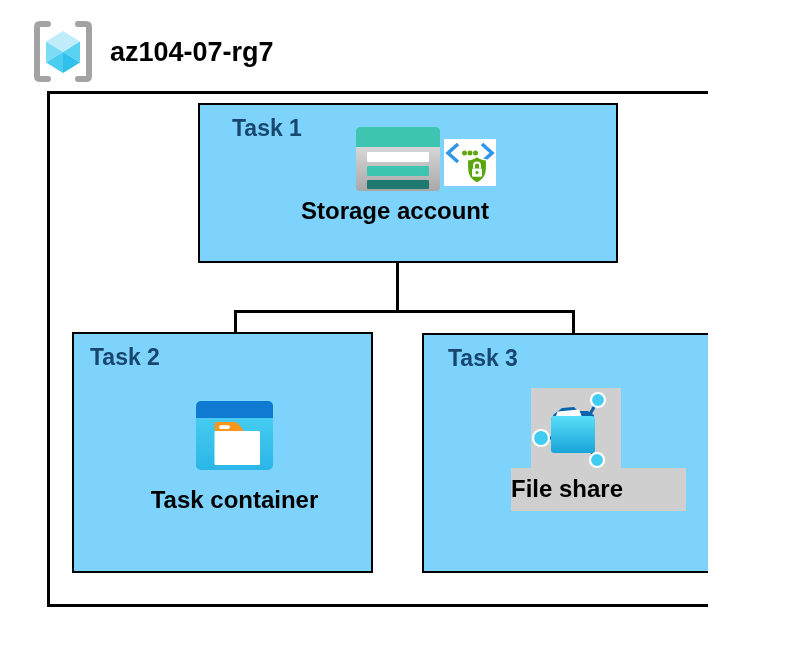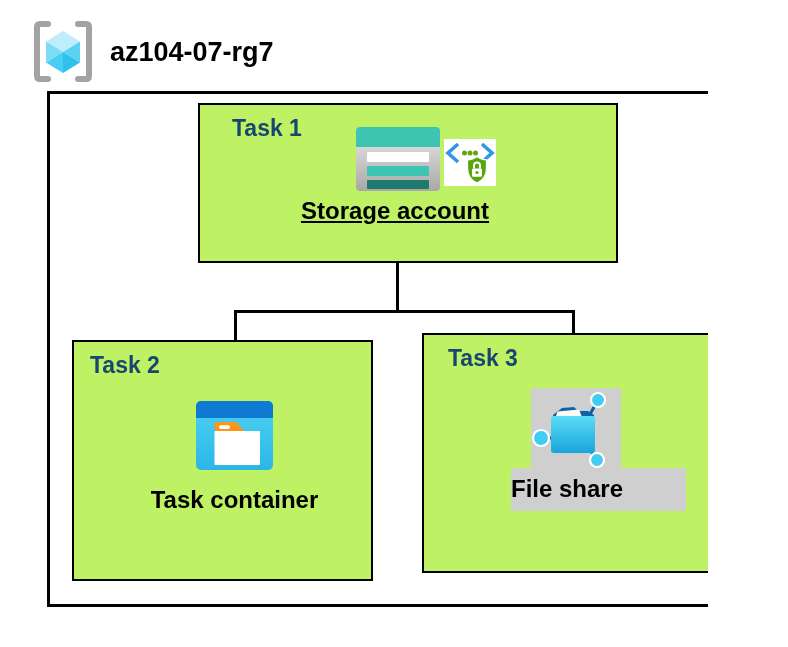--- a/index.html
+++ b/index.html
@@ -18,39 +18,39 @@
     font-size: 27px; font-weight: bold; color: #000000;
     line-height: 32px; letter-spacing: 0px; white-space: nowrap;
   }
 
   
   .outer-box {
     position: absolute; left: 47px; top: 91px; width: 701px; height: 516px;
     border: 3px solid #000000; background: #ffffff; box-sizing: border-box;
   }
   .task-box {
-    position: absolute; background: #bef264;
+    position: absolute; background: #7dd3fc;
     border: 2px solid #000000; box-sizing: border-box;
   }
   .task1 { left: 198px; top: 103px; width: 420px; height: 160px; }
-  .task2 { left: 72px;  top: 332px; width: 301px; height: 241px; margin-top: 8px; }
+  .task2 { left: 72px;  top: 332px; width: 301px; height: 241px; }
   .task3 { left: 422px; top: 333px; width: 302px; height: 240px; }
   .task-label {
     position: absolute; font-size: 23px; font-weight: bold;
     color: #17466f; line-height: 28px; white-space: nowrap;
   }
   .task1 .task-label { left: 32px; top: 9px; }
   .task2 .task-label { left: 16px; top: 9px; }
   .task3 .task-label { left: 16px; top: 9px; margin-left: 8px; }
 
   .resource-label {
     position: absolute; font-size: 24px; font-weight: bold; color: #000000;
     text-align: center; line-height: 28px; white-space: nowrap;
   }
-  .storage-label { left: 288px; top: 197px; width: 214px; text-decoration: underline; }
+  .storage-label { left: 288px; top: 197px; width: 214px; }
   .blob-label    { left: 127px; top: 486px; width: 215px; }
 
   
   .line { position: absolute; background: #000000; }
   .line-v1 { left: 396px; top: 262px; width: 3px; height: 50px; }
   .line-h1 { left: 234px; top: 310px; width: 341px; height: 3px; }
   .line-v2 { left: 234px; top: 310px; width: 3px; height: 86px; }
   .line-v3 { left: 572px; top: 310px; width: 3px; height: 80px; }
 
   

